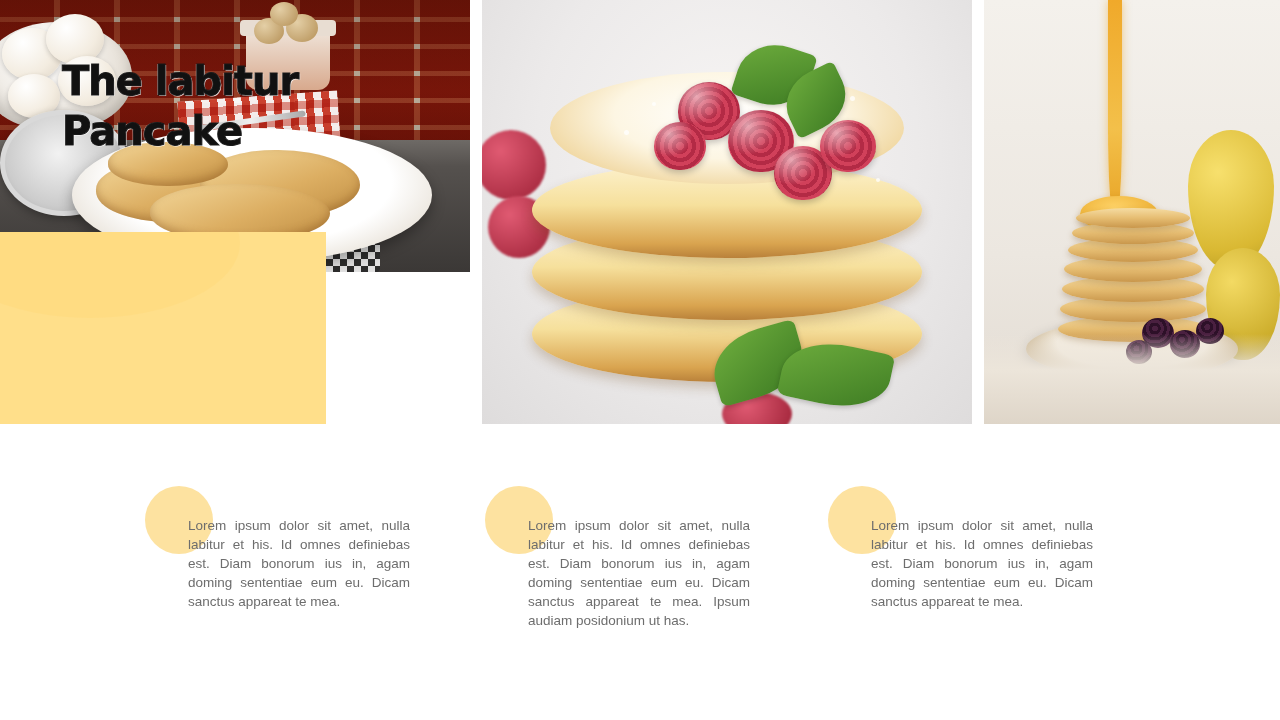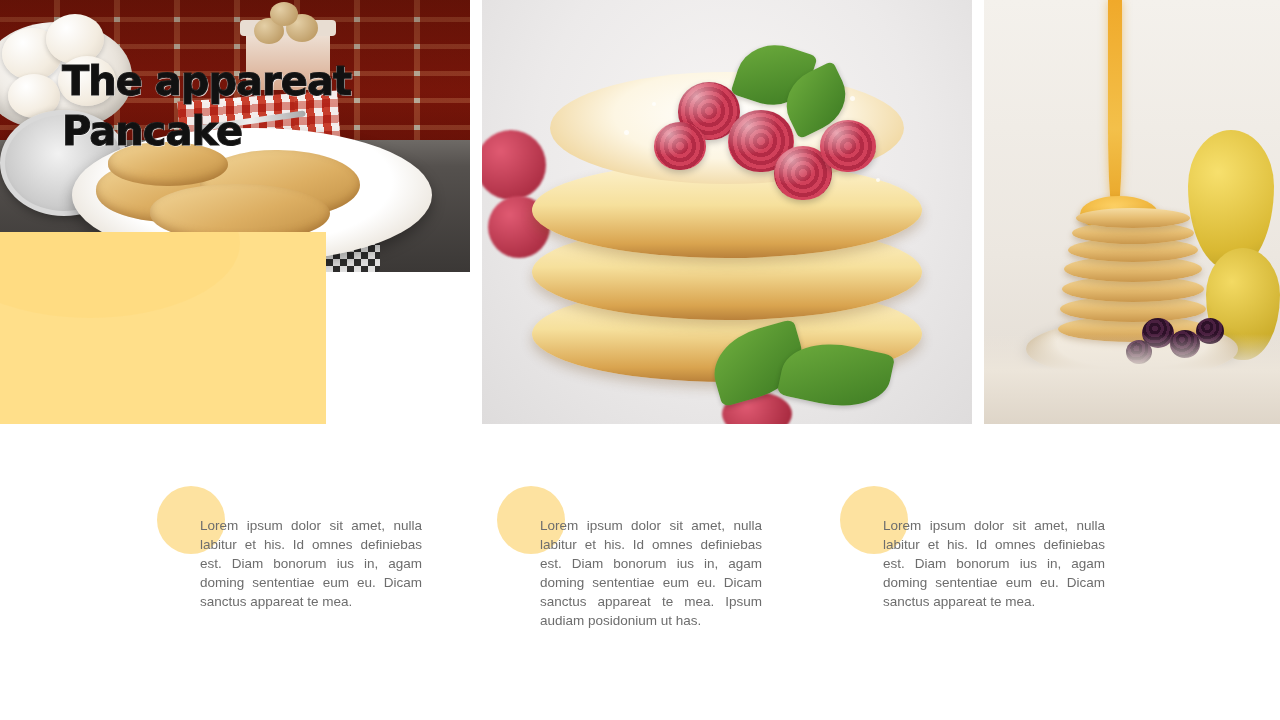--- a/index.html
+++ b/index.html
@@ -299,21 +299,21 @@
     text-shadow:
       1px 1px 0 rgba(255,255,255,.85),
       -1px 0 0 rgba(255,255,255,.55);
     letter-spacing: -1px;
     white-space: pre-line;
   }
 
   
   .columns {
     position: absolute;
-    left: 12px;
+    left: 0;
     top: 480px;
     width: 1108px;
     height: 180px;
   }
   .col {
     position: absolute;
     top: 0;
     width: 300px;
     height: 170px;
   }
@@ -421,21 +421,21 @@
     <div class="p3-berry" style="left:158px; top:318px; width:32px; height:30px;"></div>
     <div class="p3-berry" style="left:186px; top:330px; width:30px; height:28px;"></div>
     <div class="p3-berry" style="left:212px; top:318px; width:28px; height:26px;"></div>
     <div class="p3-berry" style="left:142px; top:340px; width:26px; height:24px;"></div>
     <div class="p3-cloth"></div>
   </div>
 
   <div class="title-band">
     <div class="title-blob"></div>
   </div>
-  <div class="title-text">The appareat
+  <div class="title-text">The labitur
 Pancake</div>
 
   <div class="columns">
 
     <div class="col col-1">
       <div class="col-dot"></div>
       <div class="col-body">Lorem ipsum dolor sit amet, nulla labitur et his. Id omnes definiebas est. Diam bonorum  ius in, agam doming sententiae eum eu. Dicam sanctus appareat te mea.</div>
     </div>
 
     <div class="col col-2">

